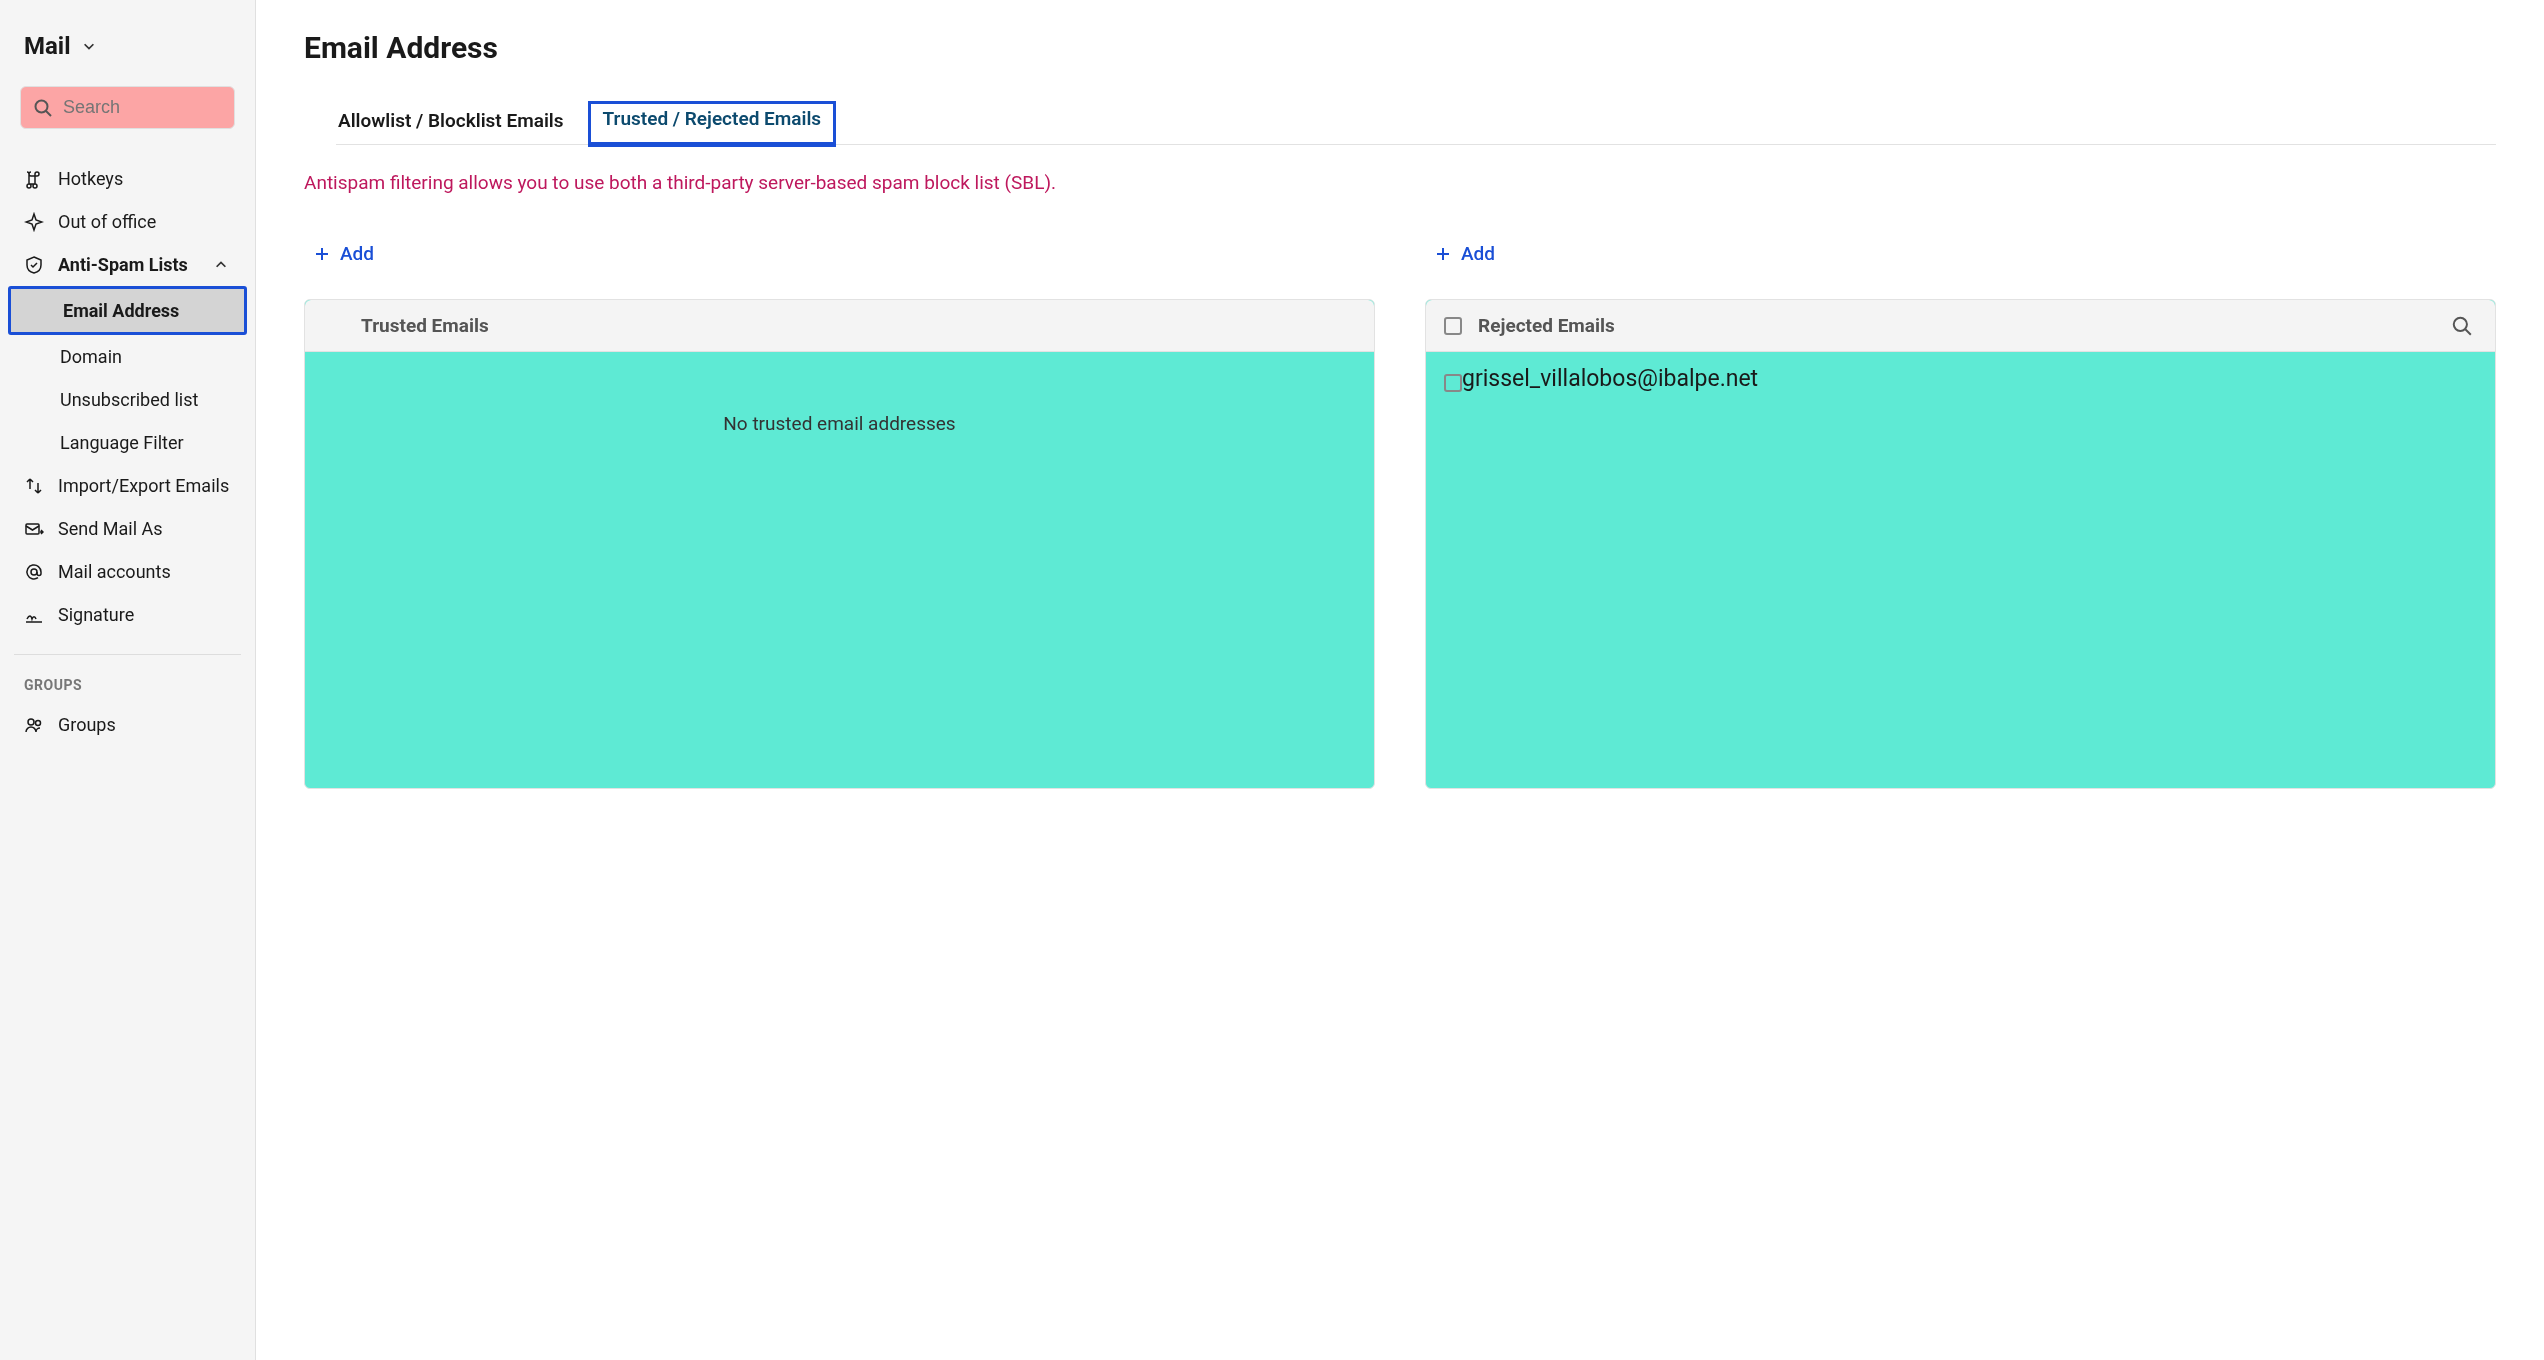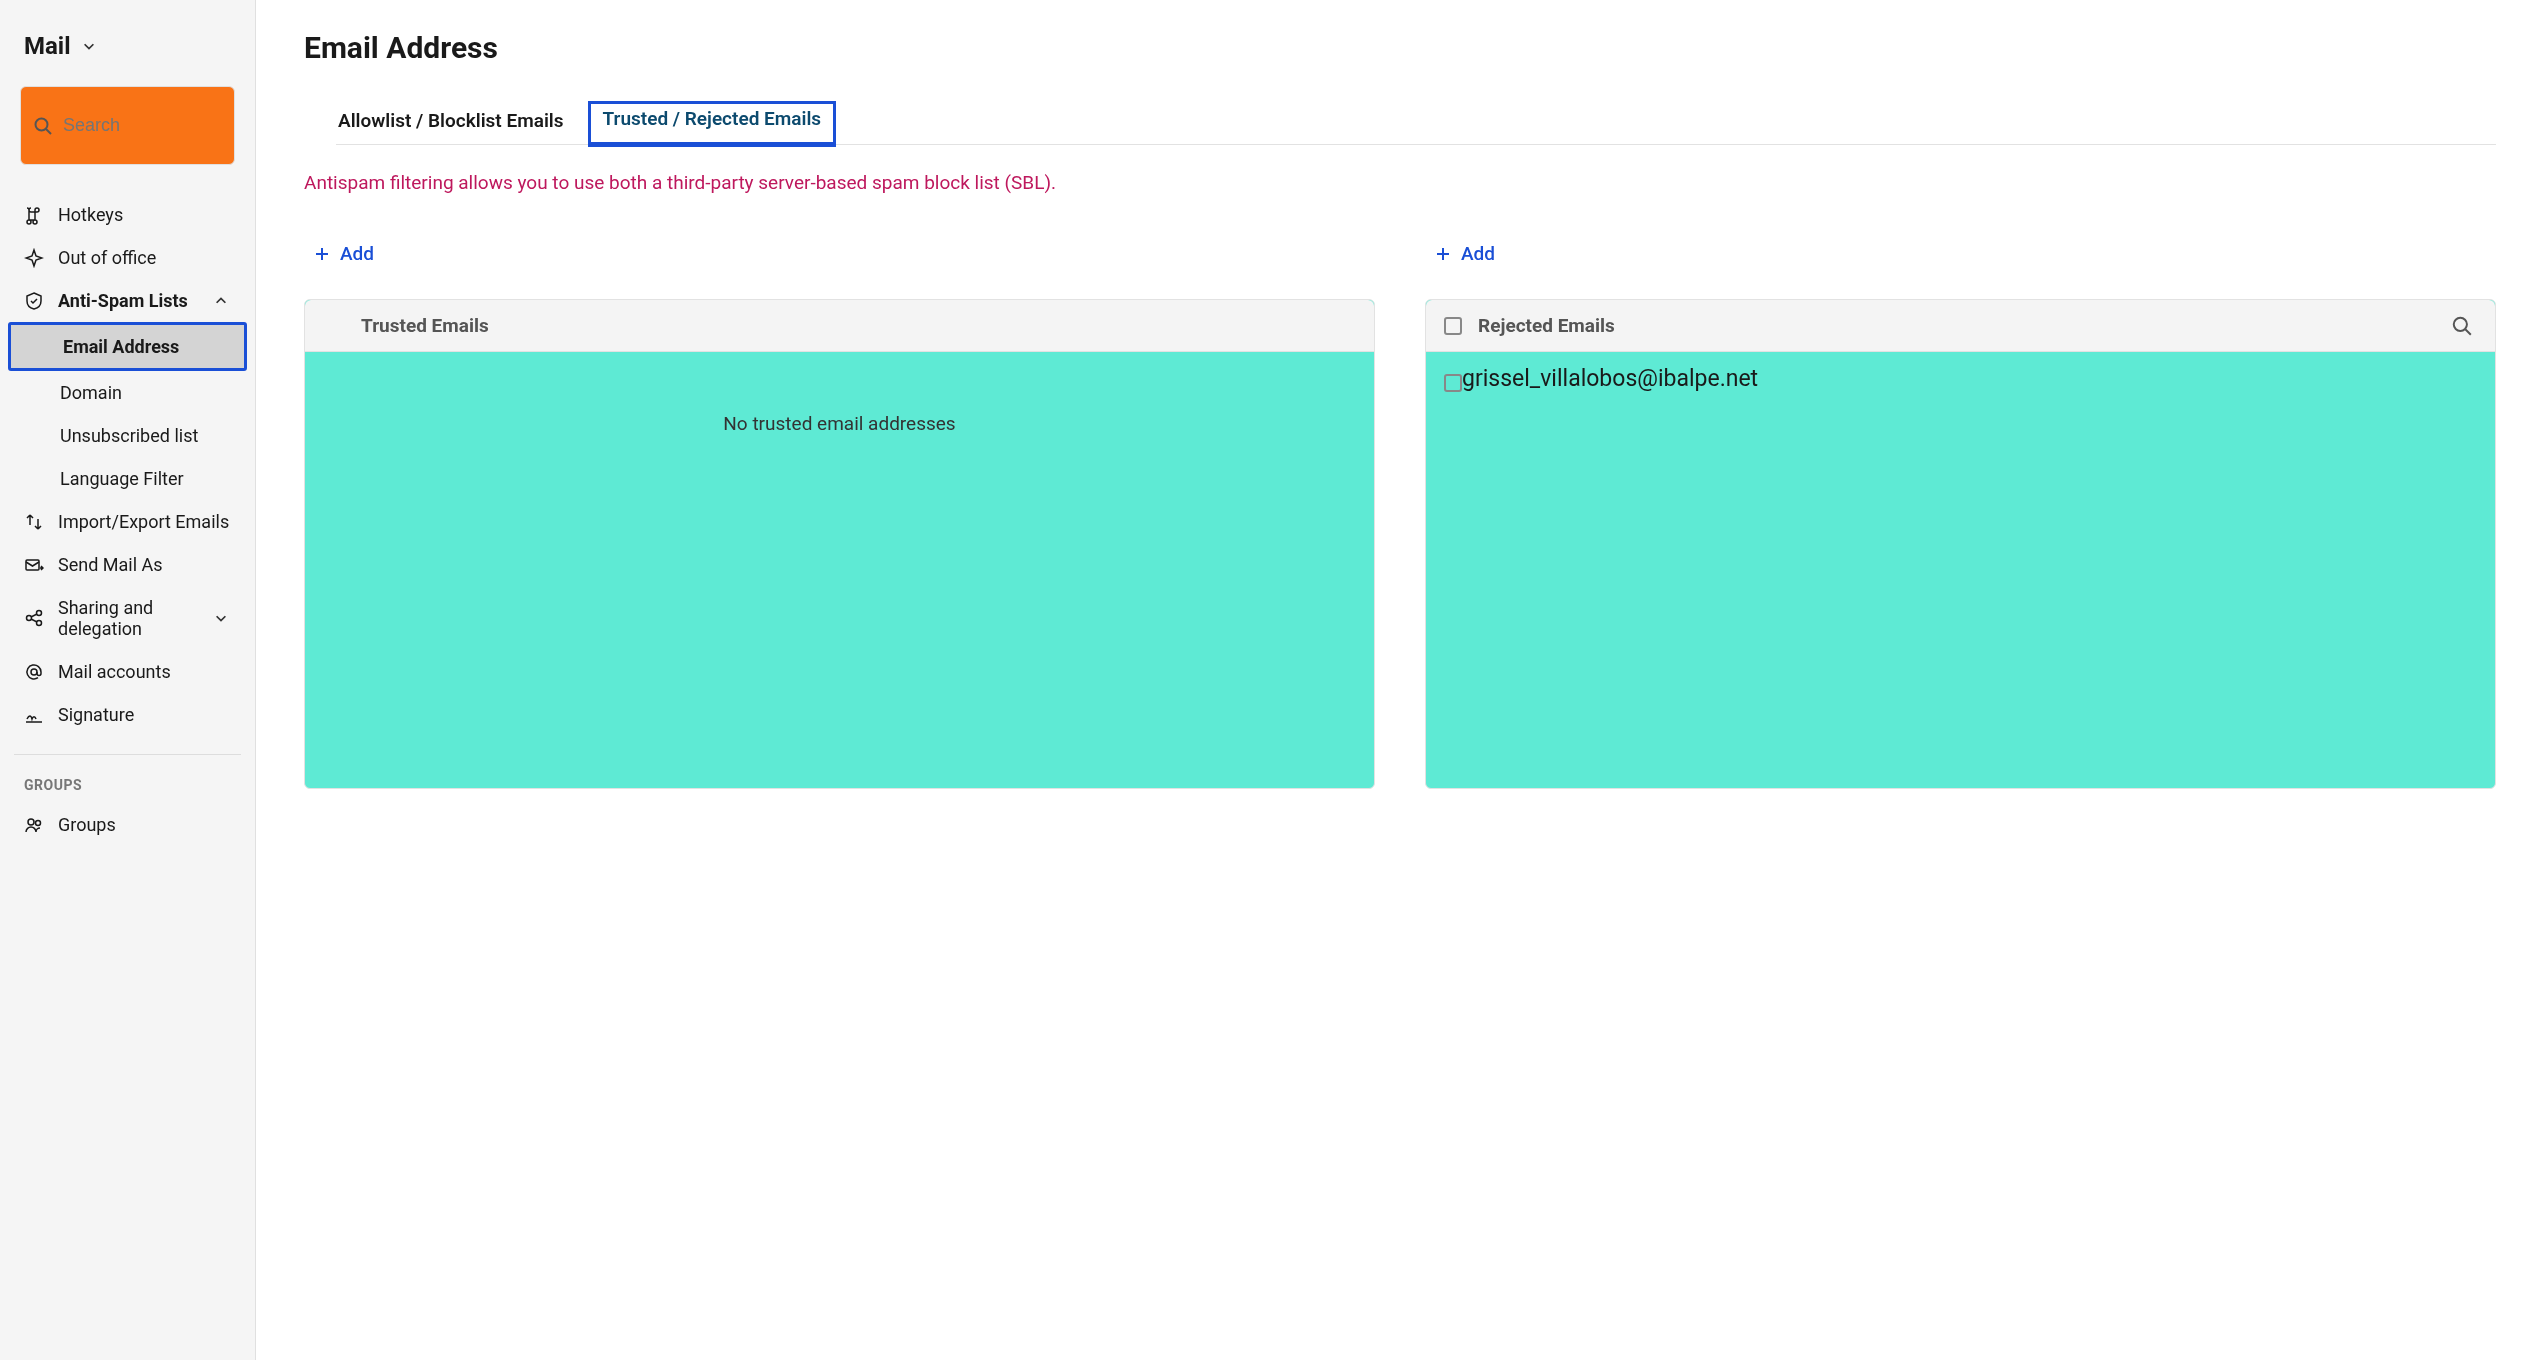--- a/index.html
+++ b/index.html
@@ -29,24 +29,24 @@
       margin-bottom: 18px;
       cursor: pointer;
     }
     .sidebar-header-title {
       font-size: 24px;
       font-weight: 700;
     }
     .search-box {
       display: flex;
       align-items: center;
-      background: #f97316;
+      background: #fca5a5;
       border: 1px solid #e0e0e0;
       border-radius: 6px;
-      padding: 28px 12px;
+      padding: 10px 12px;
       margin: 0 6px 28px;
       gap: 10px;
     }
     .search-box input {
       border: none;
       outline: none;
       font-size: 18px;
       width: 100%;
       background: transparent;
     }
@@ -292,37 +292,20 @@
     <li class="nav-item">
       <span class="nav-icon">
         <svg viewBox="0 0 20 20" width="20" height="20" fill="none" stroke="#1a1a1a" stroke-width="1.5">
             <rect x="2" y="5" width="13" height="10" rx="1"></rect>
             <path d="M2 7l6.5 4L15 7M16 13h3M17 11l2 2-2 2"></path>
           </svg>
       </span>
       <span>Send Mail As</span>
     </li>
 
-    <li class="nav-item">
-      <span class="nav-icon">
-        <svg viewBox="0 0 20 20" width="20" height="20" fill="none" stroke="#1a1a1a" stroke-width="1.5">
-            <circle cx="5" cy="10" r="2.5"></circle>
-            <circle cx="15" cy="5" r="2.5"></circle>
-            <circle cx="15" cy="15" r="2.5"></circle>
-            <line x1="7" y1="9" x2="13" y2="6"></line>
-            <line x1="7" y1="11" x2="13" y2="14"></line>
-          </svg>
-      </span>
-      <span>Sharing and delegation</span>
-      <span class="nav-icon expand-icon">
-        <svg viewBox="0 0 16 16" width="14" height="14" fill="none" stroke="#333" stroke-width="2">
-            <path d="M3 6l5 5 5-5"></path>
-          </svg>
-      </span>
-    </li>
 
     <li class="nav-item">
       <span class="nav-icon">
         <svg viewBox="0 0 20 20" width="20" height="20" fill="none" stroke="#1a1a1a" stroke-width="1.5">
             <circle cx="10" cy="10" r="3"></circle>
             <path d="M13 10v1.5a2 2 0 004 0V10a7 7 0 10-3 5.7"></path>
           </svg>
       </span>
       <span>Mail accounts</span>
     </li>

